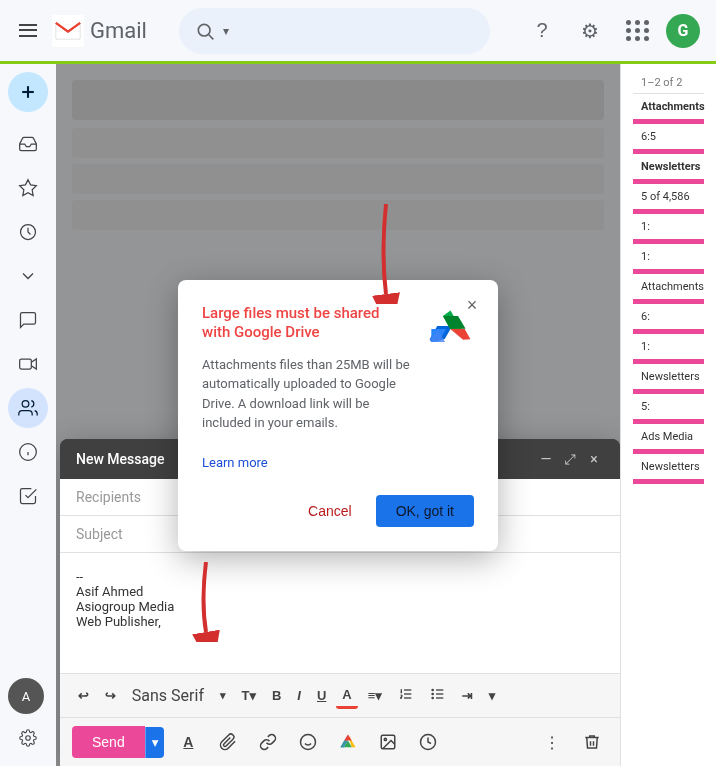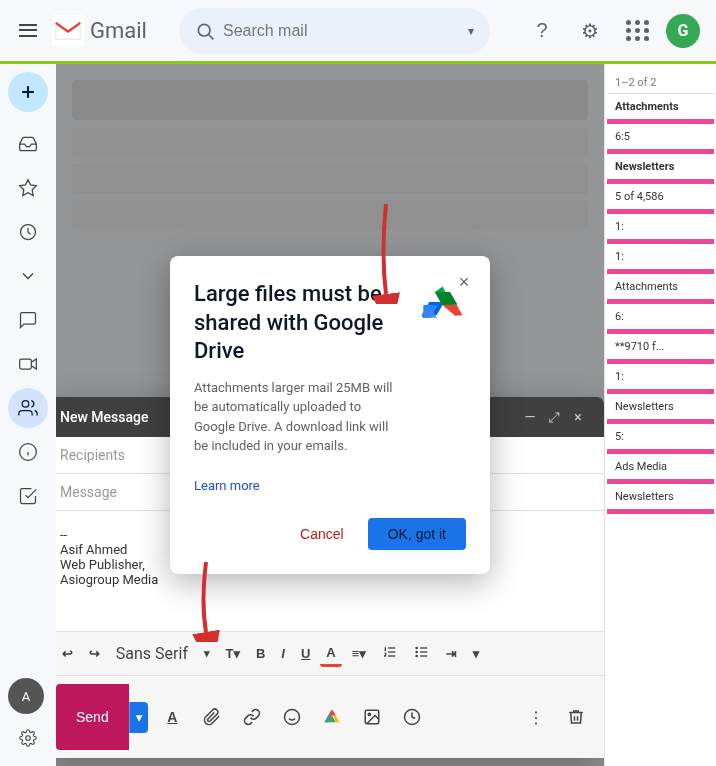--- a/index.html
+++ b/index.html
@@ -119,21 +119,21 @@
     
     .overlay {
       position: absolute; inset: 0;
       background: rgba(0,0,0,0.4);
       z-index: 10;
     }
 
     
     .compose-window {
       position: absolute;
-      bottom: 8px; right: 0;
+      bottom: 0; right: 0;
       width: 560px;
       background: #404040;
       border-radius: 8px 8px 0 0;
       z-index: 15;
       box-shadow: 0 8px 32px rgba(0,0,0,0.3);
     }
     .compose-header {
       background: #404040;
       padding: 10px 16px;
       border-radius: 8px 8px 0 0;
@@ -173,44 +173,44 @@
     .compose-bottom {
       background: #f6f6f6;
       padding: 8px 12px;
       display: flex; align-items: center; gap: 8px;
       border-top: 1px solid #e0e0e0;
     }
     .send-btn-group {
       display: flex; align-items: center;
     }
     .send-btn {
-      background: #be185d; color: white; border: none;
-      padding: 25px 20px; border-radius: 4px 0 0 4px;
+      background: #ec4899; color: white; border: none;
+      padding: 8px 20px; border-radius: 4px 0 0 4px;
       font-size: 14px; font-weight: 500; cursor: pointer;
     }
     .send-dropdown-btn {
       background: #1a73e8; color: white; border: none; border-left: 1px solid rgba(255,255,255,0.3);
       padding: 8px 6px; border-radius: 0 4px 4px 0; cursor: pointer;
     }
     .bottom-icon-btn {
       width: 32px; height: 32px; border-radius: 50%;
       display: flex; align-items: center; justify-content: center;
       cursor: pointer; color: #444; border: none; background: transparent;
       font-size: 16px;
     }
 
     
     .email-panel {
-      width: 112px;
+      width: 96px;
       background: white;
       border-left: 1px solid #e0e0e0;
       overflow: hidden;
       font-size: 12px;
       color: #444;
-      padding: 8px 2px;
+      padding: 8px 12px;
     }
     .email-panel-header {
       padding: 4px 8px;
       font-size: 11px; color: #777;
       border-bottom: 1px solid #e0e0e0;
     }
     .email-row { padding: 6px 8px; border-bottom: 5px solid #ec4899; font-size: 11px; color: #333; }
 
     
     .dialog-overlay {
@@ -232,21 +232,21 @@
       cursor: pointer; color: #5f6368; font-size: 18px;
       background: none; border: none;
       width: 28px; height: 28px;
       display: flex; align-items: center; justify-content: center;
     }
     .dialog-content {
       display: flex; gap: 16px;
     }
     .dialog-text-block { flex: 1; }
     .dialog-title {
-      font-size: 22px; font-weight: 500; color: #0f172a;
+      font-size: 15px; font-weight: 500; color: #ef4444;
       line-height: 1.3; margin-bottom: 12px;
     }
     .dialog-body {
       font-size: 13px; color: #5f6368; line-height: 1.5;
     }
     .dialog-learn-more {
       color: #1d4ed8; text-decoration: none; font-size: 13px;
     }
     .dialog-actions {
       display: flex; justify-content: flex-end; gap: 8px;
@@ -299,21 +299,20 @@
           <line x1="42" y1="12" x2="24" y2="25" stroke="#EA4335" stroke-width="3"></line>
         </svg>
     </div>
     <span class="gmail-logo-text">Gmail</span>
   </div>
   <div class="search-bar">
     <svg class="search-icon-svg" width="20" height="20" viewBox="0 0 24 24" fill="none" stroke="#5f6368" stroke-width="2">
         <circle cx="11" cy="11" r="7"></circle>
         <line x1="16.5" y1="16.5" x2="22" y2="22"></line>
       </svg>
-    <input class="search-input-field" type="text" readonly="" placeholder="Search mail" style="">
     <span class="search-dropdown-icon">▾</span>
   </div>
   <div class="topbar-right">
     <button class="topbar-icon-btn">?</button>
     <button class="topbar-icon-btn">⚙</button>
     <button class="topbar-icon-btn">
       <div class="apps-grid">
         <span></span>
           <span></span>
           <span></span>
@@ -421,27 +420,27 @@
           <span>—</span>
           <span>⤢</span>
           <span>×</span>
         </div>
       </div>
       <div class="compose-body">
         <div class="compose-field">
           <span style="color:#999;">Recipients</span>
         </div>
         <div class="compose-field">
-          <span style="color:#999;">Message</span>
+          <span style="color:#999;">Subject</span>
         </div>
         <div class="compose-signature">
           <div>--</div>
           <div>Asif Ahmed</div>
+          <div>Asiogroup Media</div>
           <div>Web Publisher,</div>
-          <div>Asiogroup Media</div>
         </div>
         <div class="compose-toolbar">
           <button class="toolbar-btn">↩</button>
           <button class="toolbar-btn">↪</button>
           <span style="font-size:16px;padding:0 6px;color:#444;">Sans Serif</span>
           <button class="toolbar-btn" style="font-size:11px;">▾</button>
           <button class="toolbar-btn">T▾</button>
           <button class="toolbar-btn" style="font-weight:900;">B</button>
           <button class="toolbar-btn" style="font-style:italic;">I</button>
           <button class="toolbar-btn" style="text-decoration:underline;">U</button>
@@ -532,21 +531,21 @@
         </div>
       </div>
     </div>
 
     <div class="dialog-overlay">
       <div class="dialog">
         <button class="dialog-close">×</button>
         <div class="dialog-content">
           <div class="dialog-text-block">
             <div class="dialog-title">Large files must be shared with Google Drive</div>
-            <p class="dialog-body">Attachments larger mail 25MB will be automatically uploaded to Google Drive. A download link will be included in your emails.</p>
+            <p class="dialog-body">Attachments files than 25MB will be automatically uploaded to Google Drive. A download link will be included in your emails.</p>
             <br>
             <a href="#" class="dialog-learn-more">Learn more</a>
           </div>
           <div class="gdrive-icon">
             <svg width="44" height="40" viewBox="0 0 87.3 78" xmlns="http://www.w3.org/2000/svg">
               <path d="M6.6 66.85L3.3 61.15l14.95-25.9h29.9L33.2 60.8z" fill="#0066DA"></path>
               <path d="M43.65 40.6L29.7 15.4 44.65 4.5 72.55 52.8z" fill="#00AC47"></path>
               <path d="M43.65 40.6h28.9L84.3 61.15l-14.7.95L43.65 40.6z" fill="#EA4335"></path>
               <path d="M29.7 15.4h29.9l14.95 25.2L43.65 40.6z" fill="#00832D"></path>
               <path d="M6.6 66.85l14.7-.95 14.7-24.95H6.55z" fill="#2684FC"></path>
@@ -589,21 +588,20 @@
   <div class="email-panel">
     <div class="email-panel-header">1–2 of 2</div>
     <div class="email-row" style="font-weight:bold;">Attachments</div>
     <div class="email-row">6:5</div>
     <div class="email-row" style="font-weight:bold;">Newsletters</div>
     <div class="email-row">5 of 4,586</div>
     <div class="email-row">1:</div>
     <div class="email-row">1:</div>
     <div class="email-row">Attachments</div>
     <div class="email-row">6:</div>
-    <div class="email-row">**9710 f...</div>
     <div class="email-row">1:</div>
     <div class="email-row">Newsletters</div>
     <div class="email-row">5:</div>
     <div class="email-row">Ads Media</div>
     <div class="email-row">Newsletters</div>
   </div>
 
 </div>
 
 </body></html>

